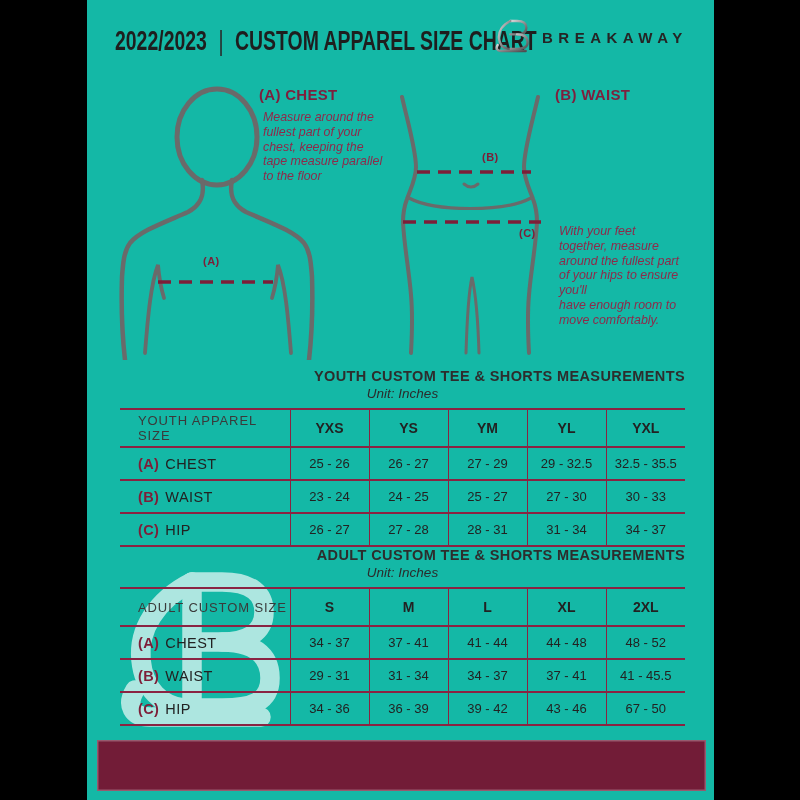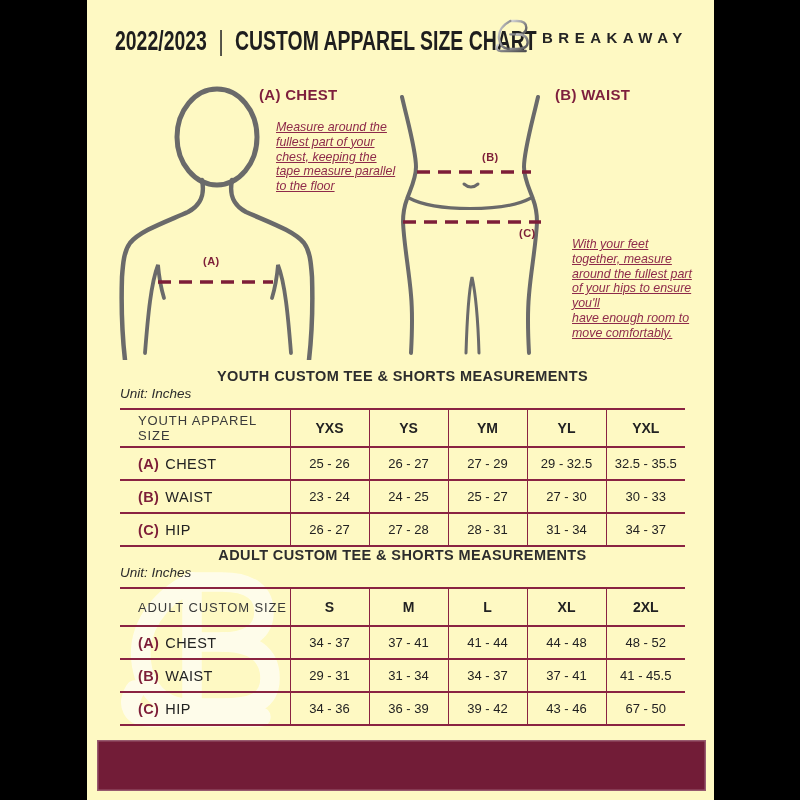--- a/index.html
+++ b/index.html
@@ -4,21 +4,21 @@
 <style>
   html,body { margin:0; padding:0; }
   body {
     width:800px; height:800px; position:relative;
     background:#000;
     font-family:"Liberation Sans", sans-serif;
     -webkit-font-smoothing:antialiased;
   }
   .page {
     position:absolute; left:87px; top:0; width:627px; height:800px;
-    background:#fef9c3; overflow:hidden;
+    background:#14b8a6; overflow:hidden;
   }
 
   
   .header-title {
     position:absolute; top:26px; left:28px; white-space:nowrap;
     font-weight:bold; font-size:27px; color:#1e1e1e;
     transform:scaleX(0.72); transform-origin:left center;
   }
   .header-title .divider { font-weight:normal; margin:0 16px; color:#2a2a2a; }
   .brand { position:absolute; top:14px; left:404px; display:flex; align-items:center; gap:11px; }
@@ -31,30 +31,30 @@
     color:#7d1e38; letter-spacing:0.5px;
   }
 
   
   .instr { position:absolute; }
   .instr h3 {
     margin:0 0 7px 0; font-size:15px; font-weight:bold;
     color:#7e1f3d; letter-spacing:0.3px;
   }
   .instr p {
-    margin:17px; font-size:12.4px; font-style:italic; line-height:1.19;
-    color:#8e2a4a; white-space:pre-line;text-decoration:underline;
+    margin:4px; font-size:12.4px; font-style:italic; line-height:1.19;
+    color:#8e2a4a; white-space:pre-line;
   }
 
   
   .tbl-block { position:absolute; left:33px; width:565px; }
   .tbl-block.youth { top:368px; }
   .tbl-block.adult { top:547px; }
-  .tbl-title { text-align:center; font-size:14.5px; font-weight:bold; color:#2d2d2d; letter-spacing:0.4px; }
-  .tbl-sub   { text-align:left; font-size:13.5px; font-style:italic; color:#2b2b2b; margin-top:2px; }
+  .tbl-title { text-align:right; font-size:14.5px; font-weight:bold; color:#2d2d2d; letter-spacing:0.4px; }
+  .tbl-sub   { text-align:center; font-size:13.5px; font-style:italic; color:#2b2b2b; margin-top:2px; }
   table.size { width:100%; border-collapse:collapse; margin-top:7px; table-layout:fixed; }
   table.size col.lab { width:170px; }
   table.size tr { border-top:2px solid #8a2342; }
   table.size tr.last { border-bottom:2px solid #8a2342; }
   table.size th, table.size td {
     border-left:1.5px solid #8a2342; padding:0; text-align:center; color:#222;
   }
   table.size th:first-child, table.size td:first-child { border-left:none; }
   table.size thead th { height:36px; font-size:14px; font-weight:bold; }
   table.size thead th.lab-h {

